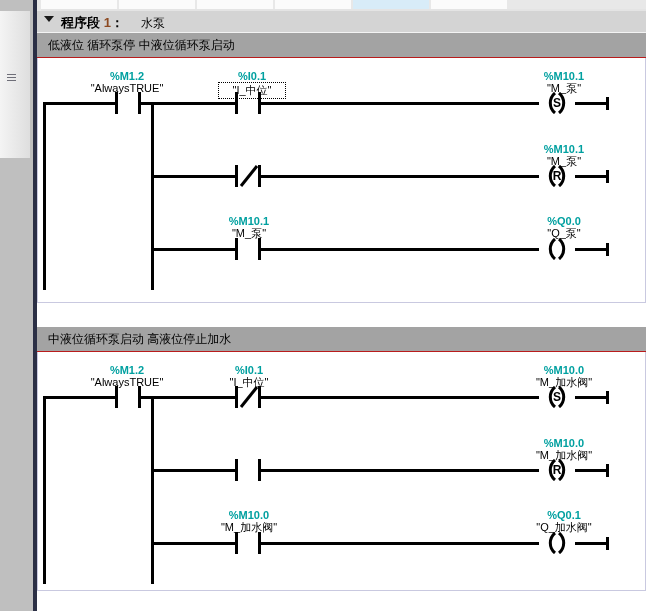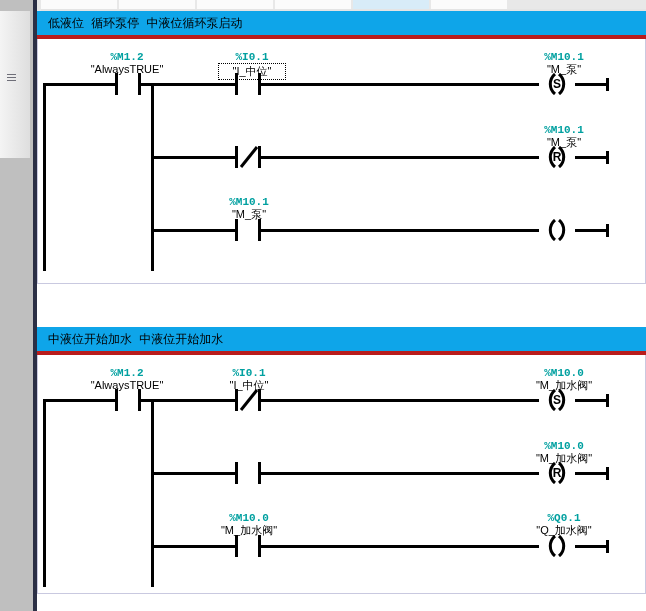--- a/index.html
+++ b/index.html
@@ -28,21 +28,21 @@
 
   
   .network{position:absolute;left:37px;width:609px;}
   .nwheader{position:relative;height:21px;background:#d4d4d4;border-bottom:1px solid #f3f3f3;}
   .nwheader .twisty{position:absolute;left:7px;top:5px;width:0;height:0;
       border-left:5px solid transparent;border-right:5px solid transparent;border-top:6px solid #1a1a1a;}
   .nwheader .nwtitle{position:absolute;left:24px;top:3px;font-size:13px;font-weight:bold;color:#000;letter-spacing:0px;}
   .nwheader .nwnum{color:#8d4a22;font-weight:bold;}
   .nwheader .nwname{position:absolute;left:104px;top:4px;font-size:12px;font-weight:normal;color:#000;}
 
-  .nwcomment{position:relative;height:24px;background:#0ea5e9;border-bottom:4px solid #b91c1c;font-family:Liberation Mono, monospace;}
+  .nwcomment{position:relative;height:24px;background:#a3a3a3;border-bottom:1px solid #b91c1c;}
   .nwcomment .ctext{position:absolute;left:11px;top:4px;font-size:12px;color:#000;white-space:nowrap;}
 
   .ladderwrap{position:relative;background:#ffffff;border:1px solid #c9c9e0;border-top:none;box-sizing:border-box;}
   .hline{position:absolute;height:3px;background:#000;}
   .vline{position:absolute;width:3px;background:#000;}
 
   .contact{position:absolute;width:26px;height:22px;}
   .contact .bar{position:absolute;top:0;width:3px;height:22px;background:#000;}
   .contact .bl{left:0;}
   .contact .br{right:0;}
@@ -51,21 +51,21 @@
 
   .coil{position:absolute;width:36px;height:22px;}
   .coil .arc{position:absolute;top:0;width:18px;height:22px;}
   .coil .arc svg{display:block;}
   .coil .ltr{position:absolute;left:0;top:0;width:36px;height:22px;line-height:22px;
              text-align:center;font-size:12px;font-weight:bold;color:#000;}
 
   .endtick{position:absolute;width:3px;height:13px;background:#000;}
 
   .lbl{position:absolute;text-align:center;white-space:nowrap;}
-  .lbl .addr{display:block;font-size:11px;font-weight:bold;color:#00a0a0;line-height:12px;font-family:Liberation Mono, monospace;}
+  .lbl .addr{display:block;font-size:11px;font-weight:bold;color:#00a0a0;line-height:12px;}
   .lbl .sym{display:block;font-size:11px;color:#000;line-height:13px;}
   .lbl.selbox .sym{border:1px dotted #000;padding:1px 14px;display:inline-block;background:#fff;}
 </style>
 </head>
 <body>
 
 <div class="screen">
 
   <div class="topstrip">
     <div class="cell" style="left:41px;width:76px;"></div>
@@ -81,20 +81,28 @@
   <div class="splitter">
     <div class="grip">
       <i></i>
         <i></i>
         <i></i>
     </div>
   </div>
   <div class="darkrail"></div>
 
   <div class="network" style="top:11px;">
+    <div class="nwheader">
+      <div class="twisty"></div>
+      <div class="nwtitle">
+        <span>程序段</span>
+        <span class="nwnum">1</span><span>：</span>
+      </div>
+      <div class="nwname">水泵</div>
+    </div>
     <div class="nwcomment">
       <div class="ctext">低液位 循环泵停  中液位循环泵启动</div>
     </div>
 
     <div class="ladderwrap" style="height:245px;">
 
       <div class="vline" style="left:5px;top:44px;height:188px;"></div>
 
       <div class="lbl" style="left:36px;top:12px;width:106px;">
         <span class="addr">%M1.2</span>
@@ -166,20 +174,24 @@
         </div>
         <div class="ltr">R</div>
       </div>
       <div class="hline" style="left:537px;top:117px;width:34px;"></div>
       <div class="endtick" style="left:568px;top:112px;"></div>
 
       <div class="lbl" style="left:155px;top:157px;width:112px;">
         <span class="addr">%M10.1</span>
         <span class="sym">"M_泵"</span>
       </div>
+      <div class="lbl" style="left:468px;top:157px;width:116px;">
+        <span class="addr">%Q0.0</span>
+        <span class="sym">"Q_泵"</span>
+      </div>
       <div class="hline" style="left:113px;top:190px;width:84px;"></div>
       <div class="contact" style="left:197px;top:180px;">
         <div class="bar bl"></div>
           <div class="bar br"></div>
       </div>
       <div class="hline" style="left:223px;top:190px;width:278px;"></div>
       <div class="coil" style="left:501px;top:180px;">
         <div class="arc" style="left:0;">
           <svg width="18" height="22" viewBox="0 0 18 22">
               <path d="M16 1 A13 13 0 0 0 16 21" stroke="#000" stroke-width="3" fill="none"></path>
@@ -192,21 +204,21 @@
         </div>
         <div class="ltr"></div>
       </div>
       <div class="hline" style="left:537px;top:190px;width:34px;"></div>
       <div class="endtick" style="left:568px;top:185px;"></div>
     </div>
   </div>
 
   <div class="network" style="top:327px;">
     <div class="nwcomment">
-      <div class="ctext">中液位开始加水 中液位开始加水</div>
+      <div class="ctext">中液位循环泵启动 高液位停止加水</div>
     </div>
 
     <div class="ladderwrap" style="height:239px;">
       <div class="vline" style="left:5px;top:44px;height:188px;"></div>
 
       <div class="lbl" style="left:36px;top:12px;width:106px;">
         <span class="addr">%M1.2</span>
         <span class="sym">"AlwaysTRUE"</span>
       </div>
       <div class="lbl" style="left:155px;top:12px;width:112px;">

